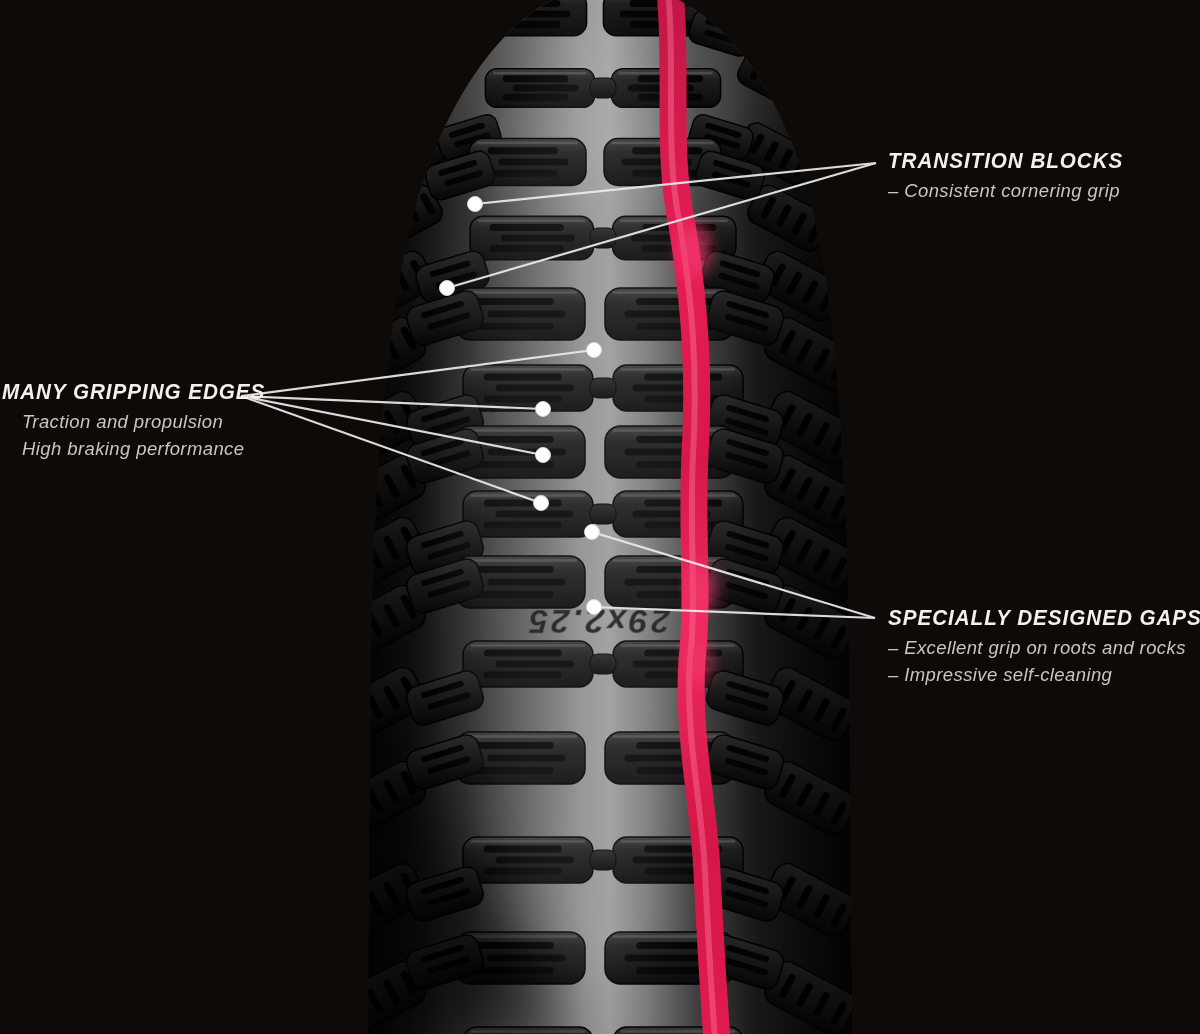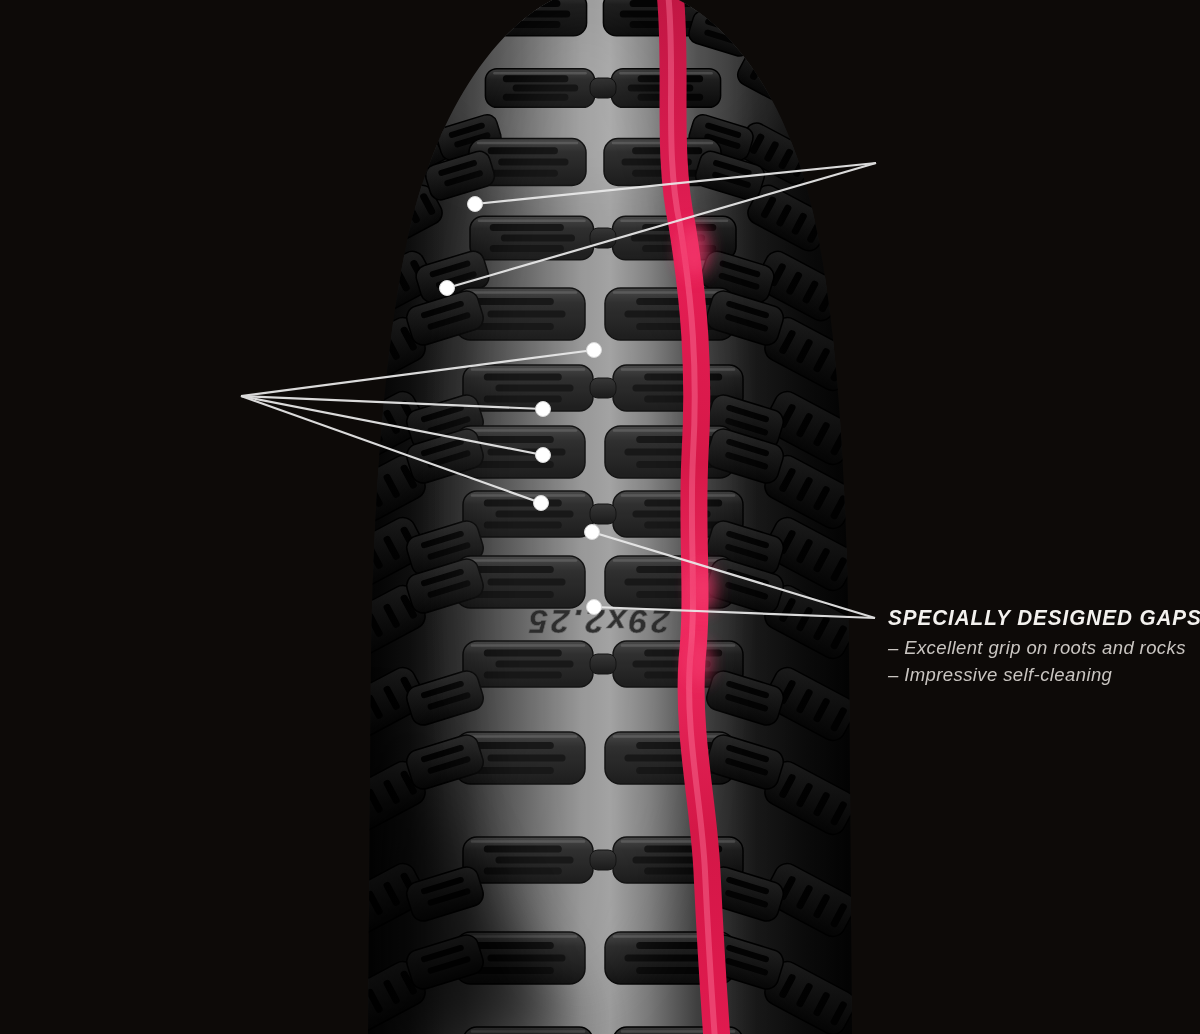--- a/index.html
+++ b/index.html
@@ -658,21 +658,30 @@
       <circle cx="447" cy="288" r="7.5"></circle>
       <circle cx="594" cy="350" r="7.5"></circle>
       <circle cx="543" cy="409" r="7.5"></circle>
       <circle cx="543" cy="455" r="7.5"></circle>
       <circle cx="541" cy="503" r="7.5"></circle>
       <circle cx="592" cy="532" r="7.5"></circle>
       <circle cx="594" cy="607" r="7.5"></circle>
     </g>
   </svg>
 
-
+  <div class="callout" style="left:888px;top:149px;">
+    <div class="c-head">TRANSITION BLOCKS</div>
+    <div class="c-sub">– Consistent cornering grip</div>
+  </div>
+
+  <div class="callout subs-indent" style="left:2px;top:380px;">
+    <div class="c-head">MANY GRIPPING EDGES</div>
+    <div class="c-sub">Traction and propulsion</div>
+    <div class="c-sub">High braking performance</div>
+  </div>
 
   <div class="callout" style="left:888px;top:606px;">
     <div class="c-head">SPECIALLY DESIGNED GAPS</div>
     <div class="c-sub">– Excellent grip on roots and rocks</div>
     <div class="c-sub">– Impressive self-cleaning</div>
   </div>
 
 </div>
 
 </body></html>

